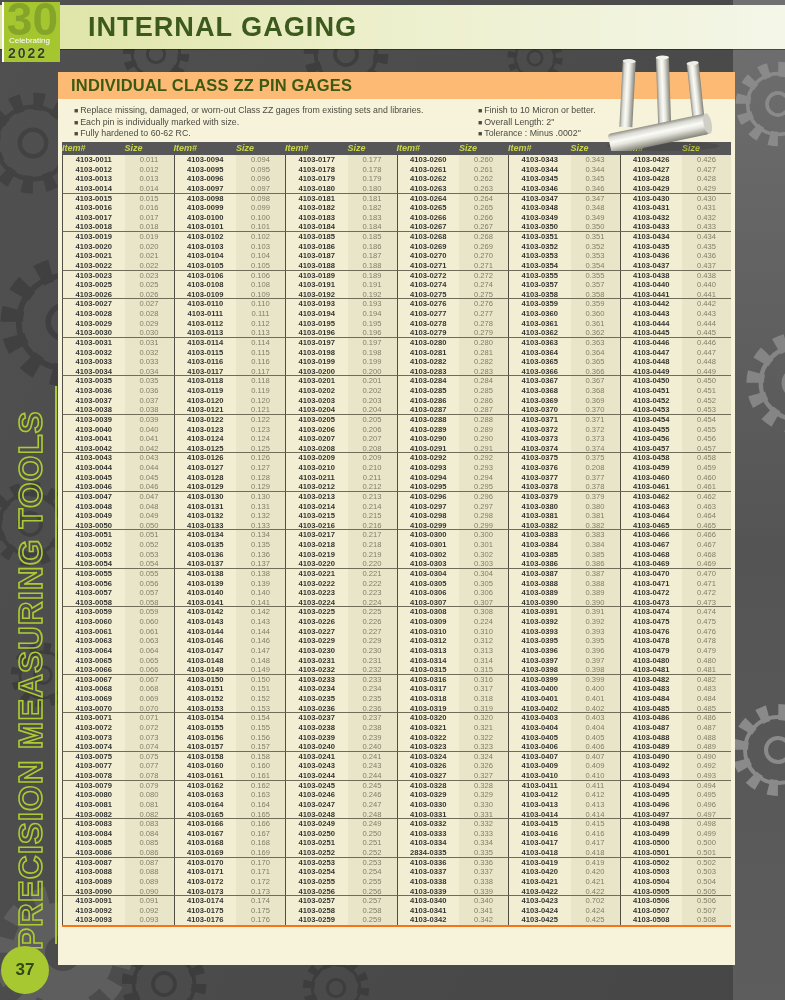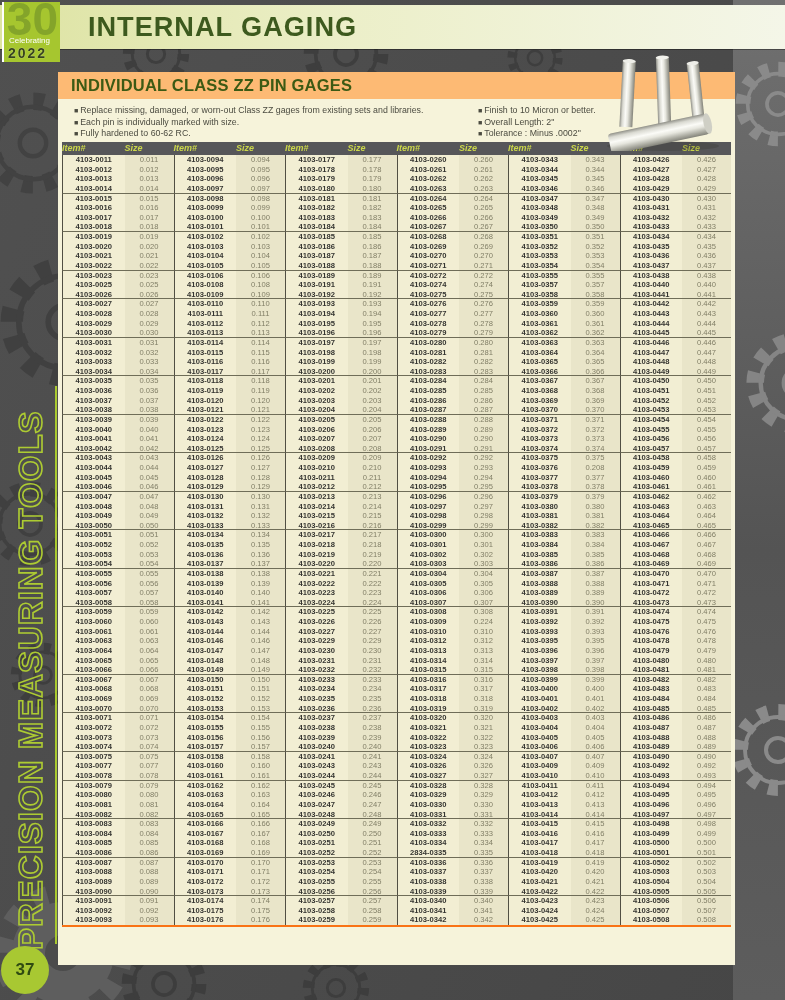--- a/index.html
+++ b/index.html
@@ -1315,21 +1315,21 @@
           <div class="trow">
             <div class="td item">4103-0091</div>
             <div class="td size">0.091</div>
             <div class="td item">4103-0174</div>
             <div class="td size">0.174</div>
             <div class="td item">4103-0257</div>
             <div class="td size">0.257</div>
             <div class="td item">4103-0340</div>
             <div class="td size">0.340</div>
             <div class="td item">4103-0423</div>
-            <div class="td size">0.423</div>
+            <div class="td size">0.702</div>
             <div class="td item">4103-0506</div>
             <div class="td size">0.506</div>
           </div>
           <div class="trow">
             <div class="td item">4103-0092</div>
             <div class="td size">0.092</div>
             <div class="td item">4103-0175</div>
             <div class="td size">0.175</div>
             <div class="td item">4103-0258</div>
             <div class="td size">0.258</div>

